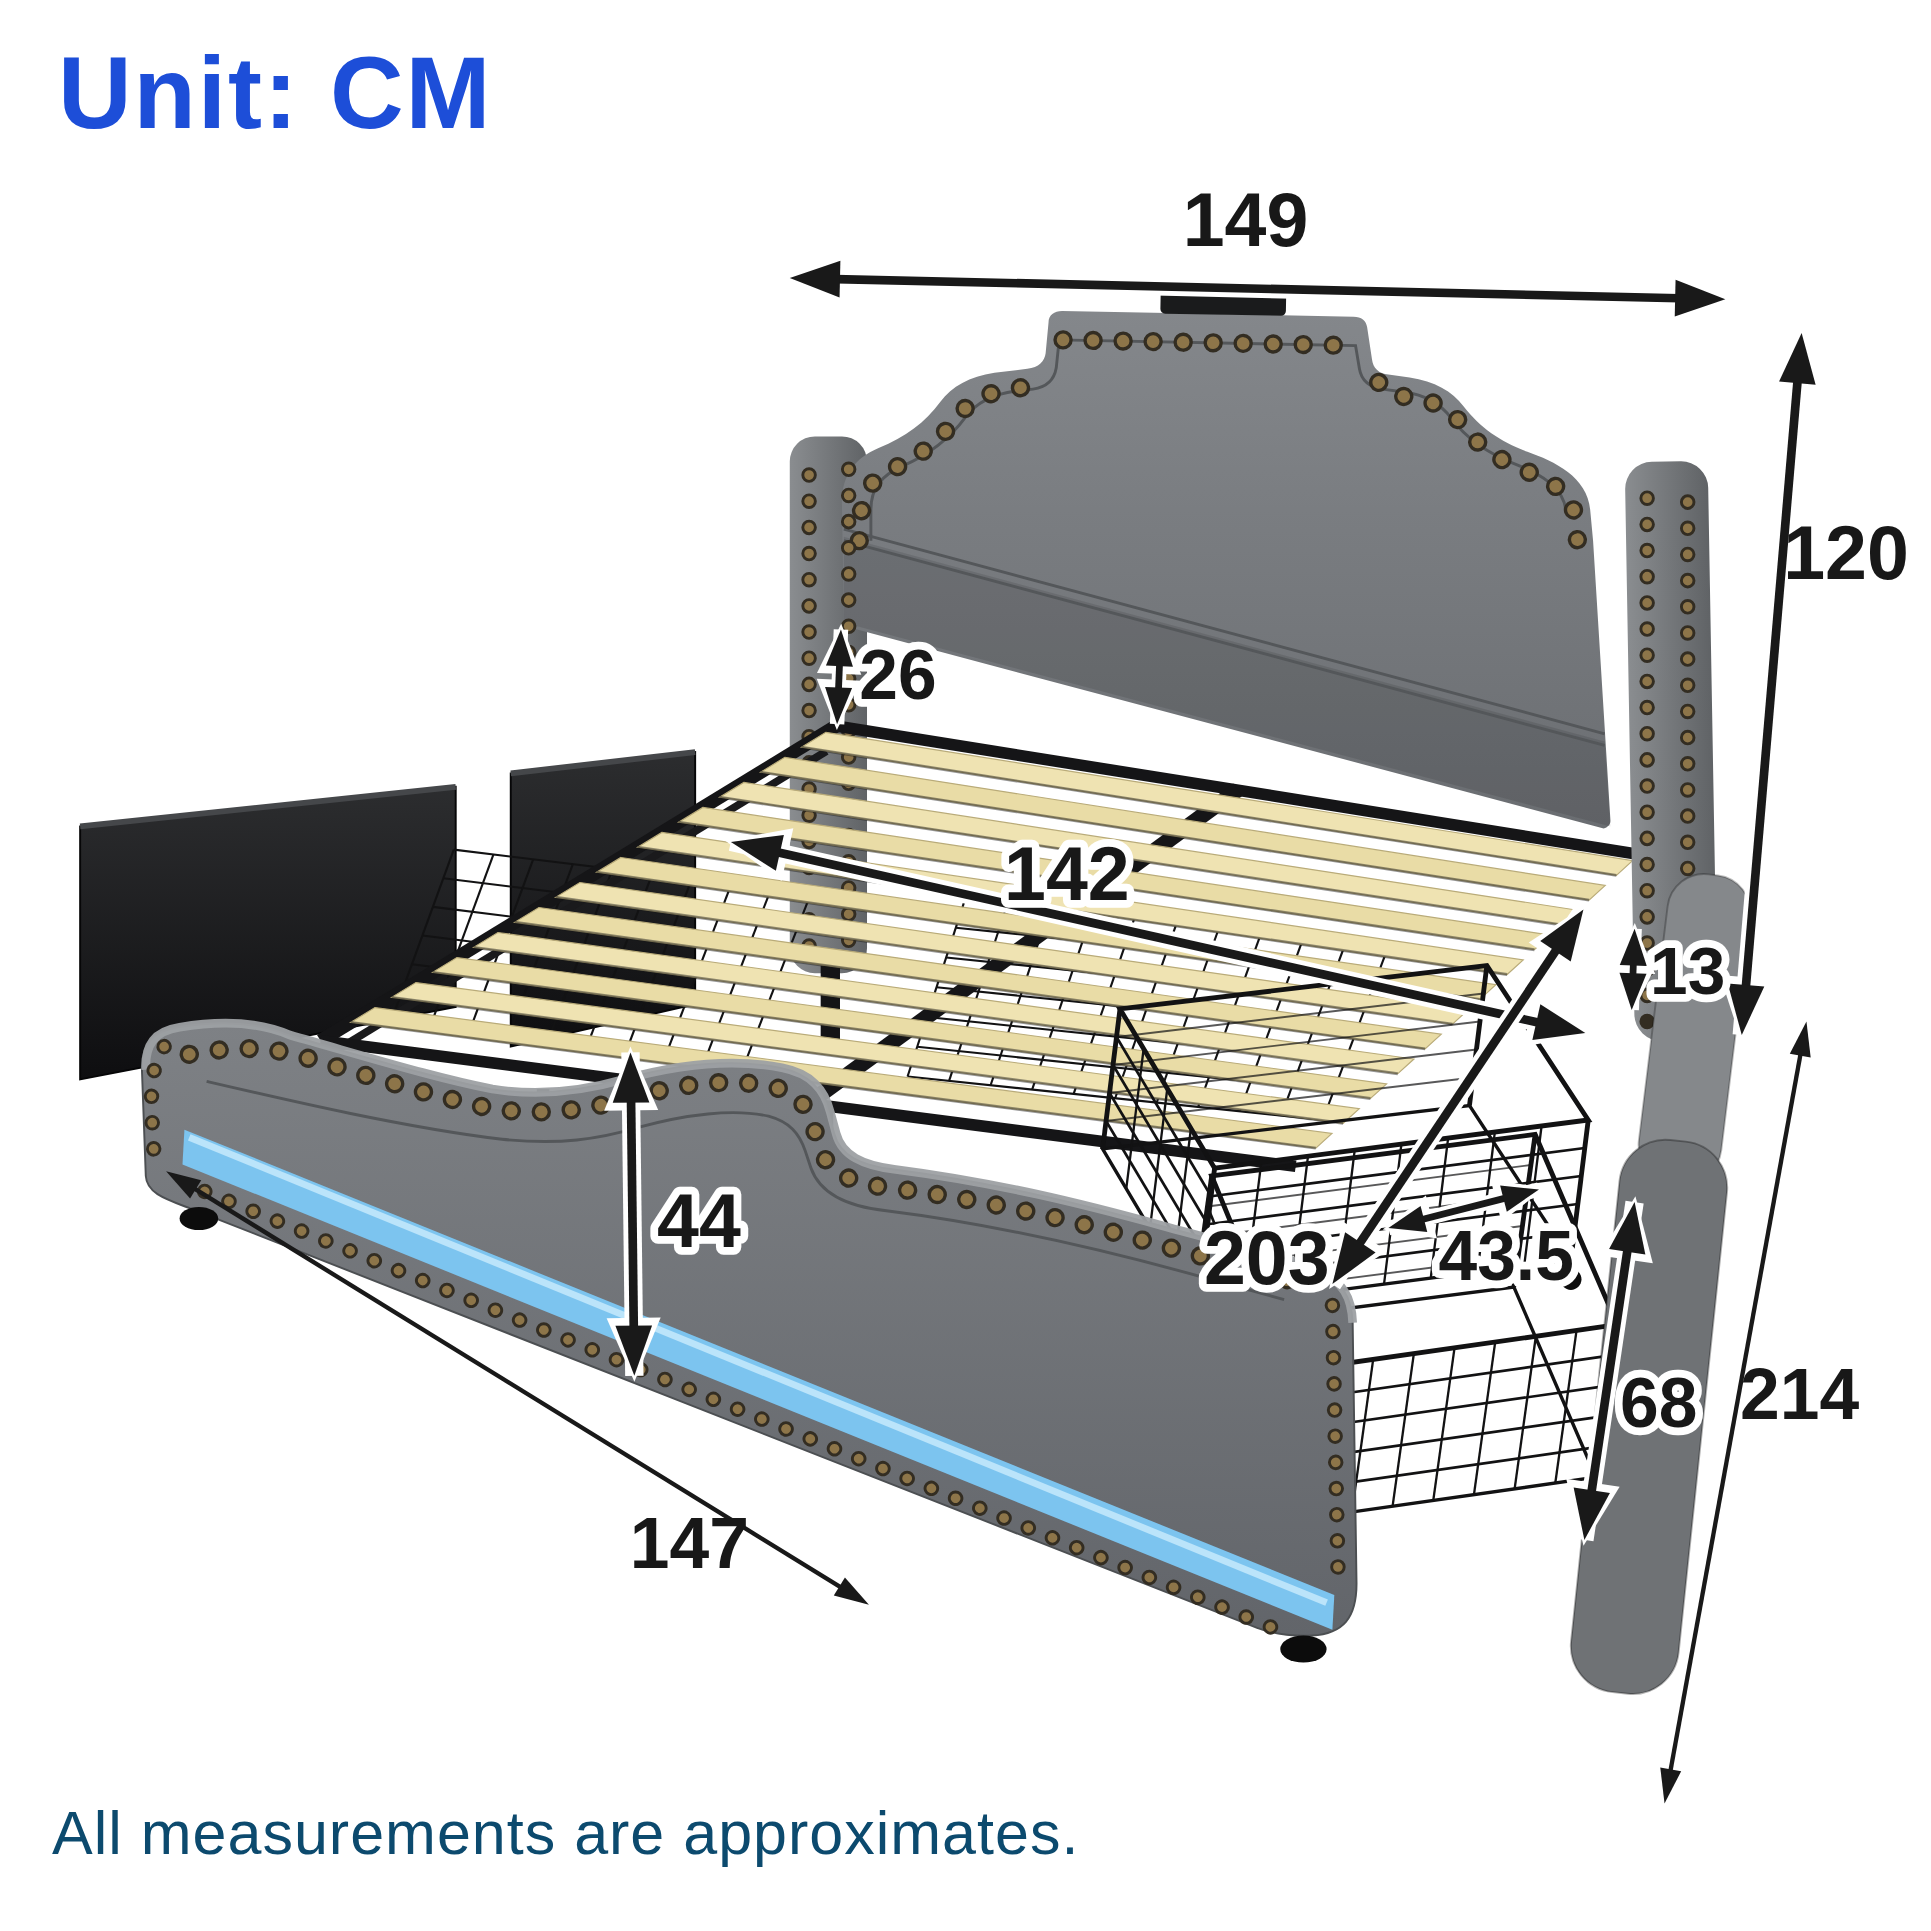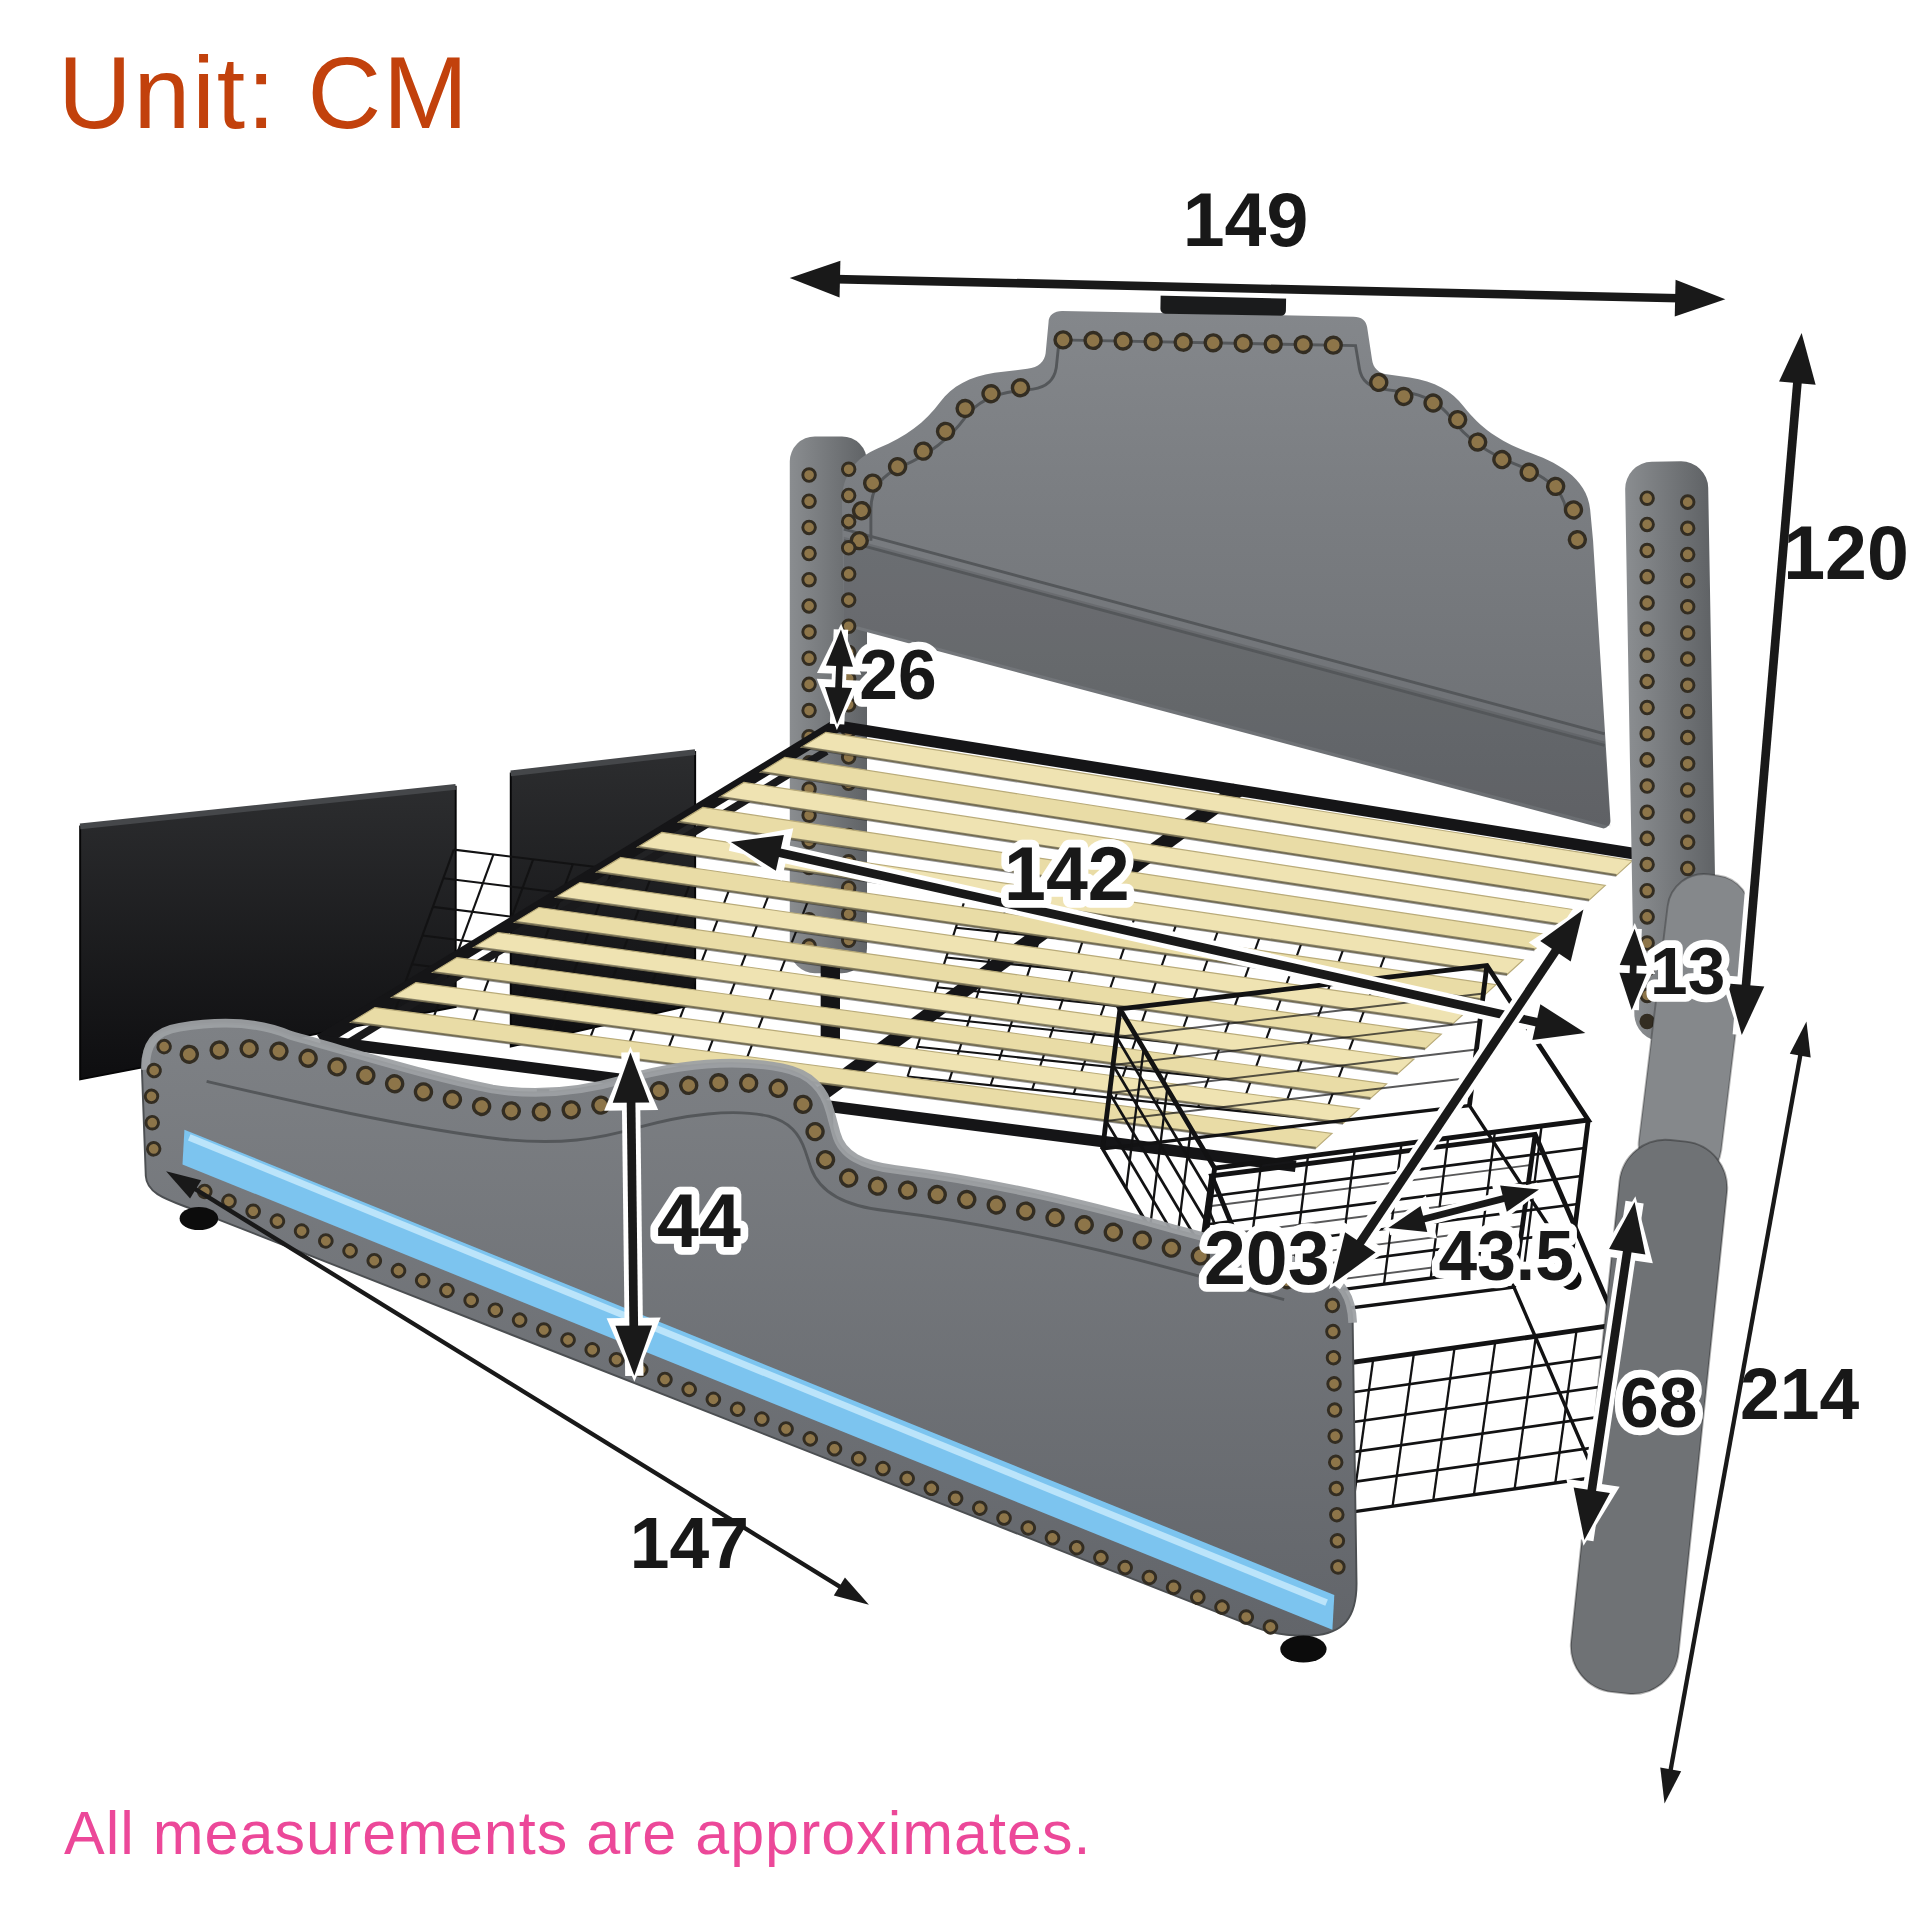--- a/index.html
+++ b/index.html
@@ -1,20 +1,20 @@
 <!DOCTYPE html>
 <html><head>
 <meta charset="utf-8">
 <style>
   html,body{margin:0;padding:0;background:#ffffff;}
   body{width:1931px;height:1931px;overflow:hidden;font-family:"Liberation Sans",sans-serif;}
   .stage{position:relative;width:1931px;height:1931px;background:#fff;}
   .stage svg{position:absolute;left:0;top:0;}
-  .title{position:absolute;left:58px;top:35px;font-size:102px;font-weight:400;letter-spacing:1.9px;color:#c2410c;}
-  .footnote{position:absolute;left:64px;top:1798px;font-size:61px;font-weight:400;letter-spacing:1px;color:#ec4899;}
+  .title{position:absolute;left:58px;top:35px;font-size:102px;font-weight:700;letter-spacing:1.9px;color:#1d4ed8;}
+  .footnote{position:absolute;left:52px;top:1798px;font-size:61px;font-weight:400;letter-spacing:1px;color:#0c4a6e;}
   .dim{font-family:"Liberation Sans",sans-serif;font-weight:700;fill:#181818;text-anchor:middle;}
   .halo{stroke:#ffffff;stroke-width:16px;paint-order:stroke;stroke-linejoin:round;}
   .stud-u{fill:none;stroke:#332d22;stroke-width:20;stroke-linecap:round;stroke-dasharray:0.1 31;}
   .stud-o{fill:none;stroke:#8d7549;stroke-width:13;stroke-linecap:round;stroke-dasharray:0.1 31;}
   .stud-su{fill:none;stroke:#332d22;stroke-width:16;stroke-linecap:round;stroke-dasharray:0.1 27;}
   .stud-so{fill:none;stroke:#8d7549;stroke-width:10;stroke-linecap:round;stroke-dasharray:0.1 27;}
   .seam{fill:none;stroke:#54575a;stroke-width:3;}
 </style>
 </head>
 <body>

